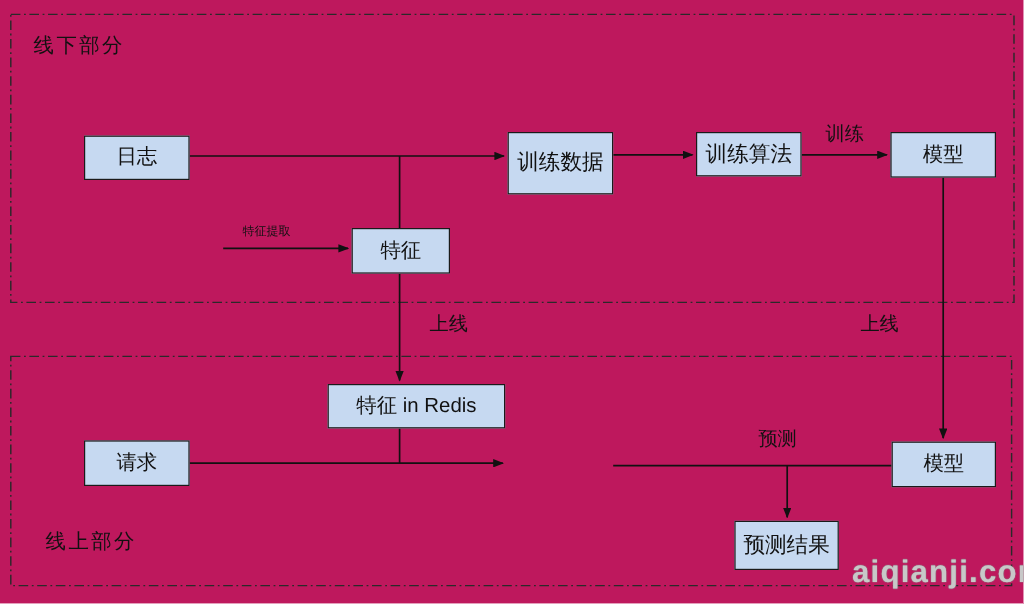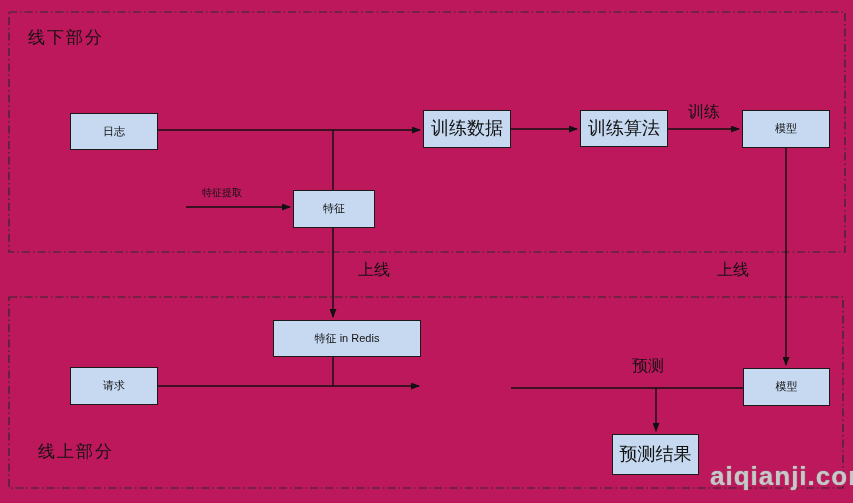--- a/index.html
+++ b/index.html
@@ -21,21 +21,21 @@
     left: 0; top: 0;
     width: 853px; height: 503px;
   }
   .node {
     position: absolute;
     background: #c6d9f1;
     border: 1.5px solid #1a1a1a;
     display: flex;
     align-items: center;
     justify-content: center;
-    font-size: 11px;
+    font-size: 17px;
     line-height: 1.2;
     white-space: nowrap;
     box-sizing: border-box;
     text-align: center;
     z-index: 2;
   }
   .node.small-text { font-size: 15px; }
   .node.wide-text { font-size: 18px; }
   .node .two-line { display: block; text-align: center; white-space: nowrap; }
   .section-title {
@@ -98,21 +98,21 @@
   </svg>
 
   <div class="section-title" style="left:28px; top:26px;">线下部分</div>
   <div class="section-title" style="left:38px; top:440px;">线上部分</div>
 
   <div class="node" style="left:70px; top:113px; width:88px; height:37px;">日志</div>
 
 
   <div class="node" style="left:293px; top:190px; width:82px; height:38px;">特征</div>
 
-  <div class="node wide-text" style="left:423px; top:110px; width:88px; height:38px;">训练数据</div>
+  <div class="node wide-text" style="left:423px; top:110px; width:88px; height:52px;">训练数据</div>
 
   <div class="node wide-text" style="left:580px; top:110px; width:88px; height:37px;">训练算法</div>
 
   <div class="node" style="left:742px; top:110px; width:88px; height:38px;">模型</div>
 
   <div class="node" style="left:273px; top:320px; width:148px; height:37px;">特征 in Redis</div>
 
   <div class="node" style="left:70px; top:367px; width:88px; height:38px;">请求</div>
 
 

